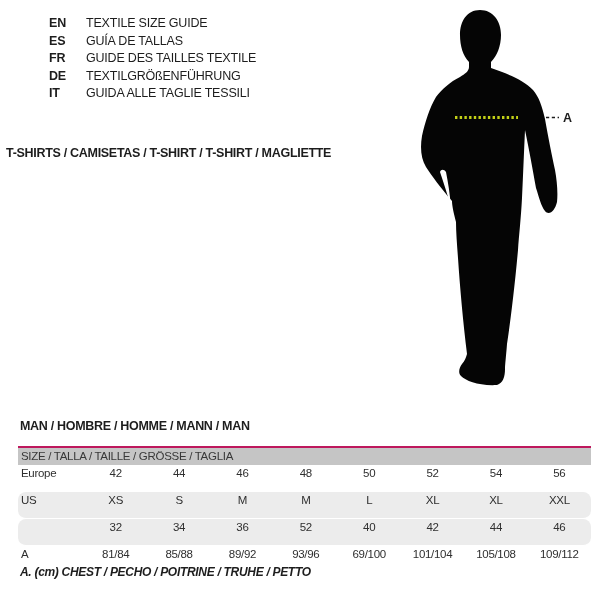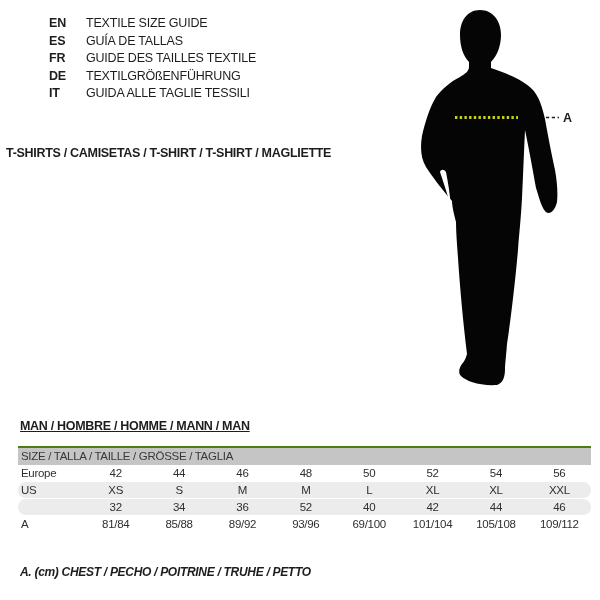--- a/index.html
+++ b/index.html
@@ -13,27 +13,27 @@
   .lang-code{width:37px;font-weight:700;}
   .lang-label{white-space:nowrap;}
   
   .categories{position:absolute;left:6px;top:109px;margin-top:35px;}
   .category-line{height:19px;line-height:19px;font-size:12.5px;font-weight:700;letter-spacing:-0.3px;white-space:nowrap;}
   
   .figure{position:absolute;left:360px;top:0;width:240px;height:410px;}
   .figure svg{display:block;width:240px;height:410px;}
   
   .section-title{position:absolute;left:20px;top:419px;height:15px;line-height:15px;
-    font-size:12.5px;font-weight:700;letter-spacing:-0.3px;white-space:nowrap;text-decoration:underline;}
+    font-size:12.5px;font-weight:700;letter-spacing:-0.3px;white-space:nowrap;}
   
-  .size-table{position:absolute;left:18px;top:446px;width:573px;border-top:2px solid #4d7c0f;
+  .size-table{position:absolute;left:18px;top:446px;width:573px;border-top:2px solid #be185d;
     font-size:11.5px;letter-spacing:-0.3px;color:#2f2f2f;}
   .thead{height:17px;line-height:17px;background:var(--header-bg,#c5c5c5);
     padding-left:3px;color:#383838;white-space:nowrap;}
-  .trow{display:grid;grid-template-columns:66px repeat(8,1fr);height:17px;line-height:16px;
+  .trow{display:grid;grid-template-columns:66px repeat(8,1fr);height:27px;line-height:16px;
     border-bottom:1px solid #fff;box-sizing:border-box;background:#fff;}
   .trow.shaded{background:var(--shaded-bg,#ececec);border-radius:8px;}
   .trow .cell{text-align:center;overflow:hidden;}
   .trow .cell.label{text-align:left;padding-left:3px;}
   
   .footnote{position:absolute;left:20px;top:565px;height:15px;line-height:15px;
     font-size:12px;font-weight:700;letter-spacing:-0.3px;white-space:nowrap;font-style:italic;}
 </style>
 </head>
 <body>

